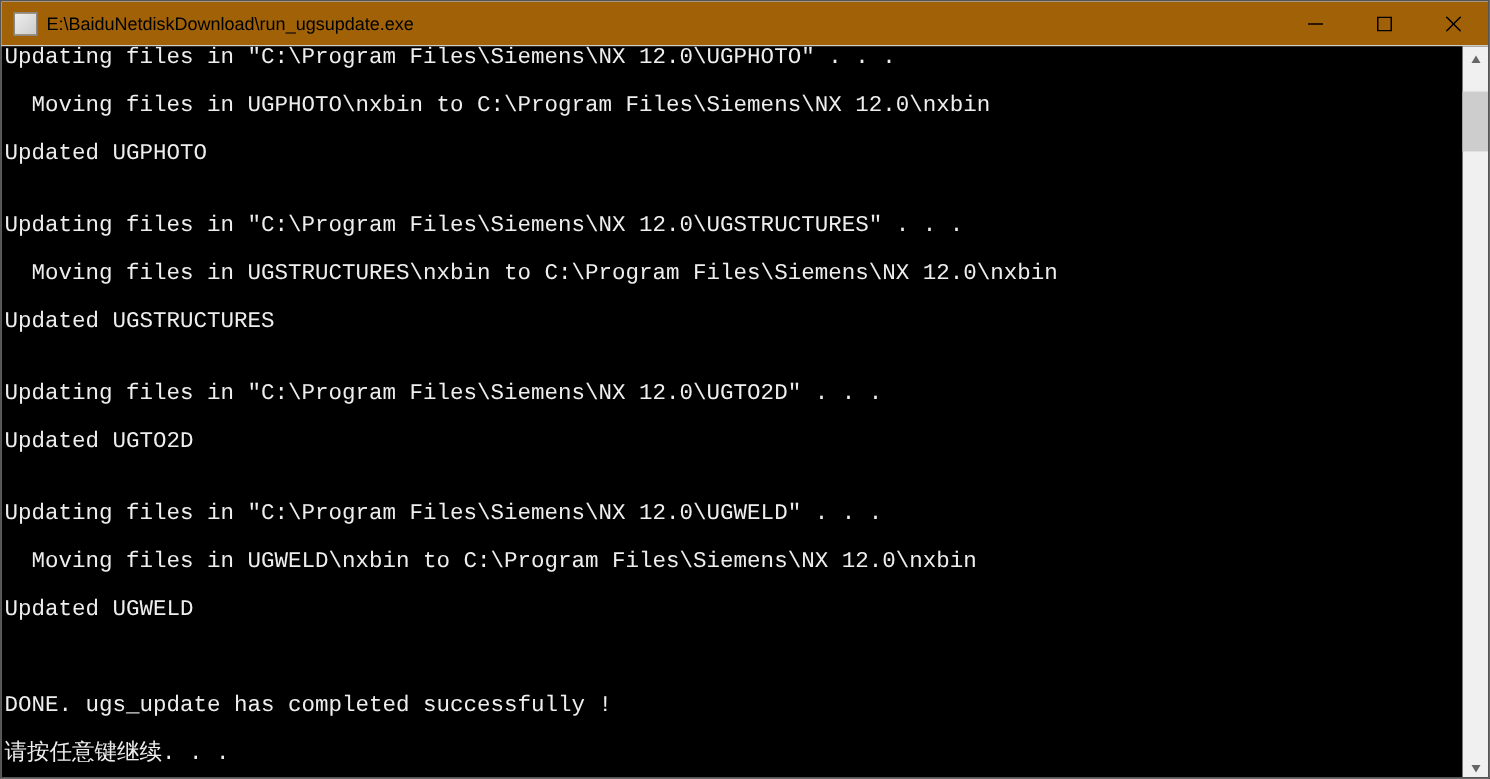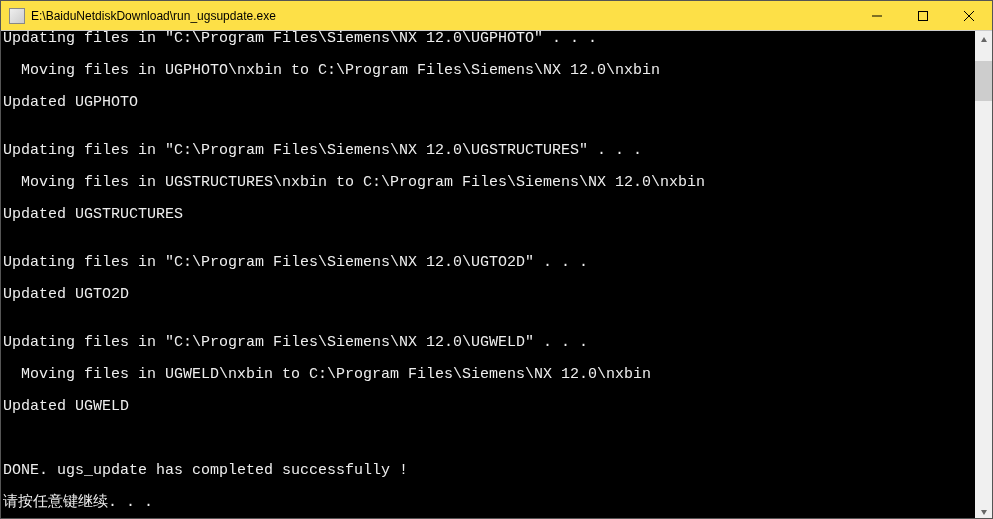--- a/index.html
+++ b/index.html
@@ -6,21 +6,21 @@
     body {
       font-family: "Segoe UI", Tahoma, sans-serif;
       background: #fff;
       width: 993px;
       height: 519px;
       overflow: hidden;
       border: 1px solid #555;
     }
     .titlebar {
       height: 30px;
-      background: #fde047;
+      background: #a16207;
       display: flex;
       align-items: center;
       border-bottom: 1px solid #ccc;
     }
     .titlebar-icon {
       width: 16px;
       height: 16px;
       margin: 0 6px 0 8px;
       border: 1px solid #888;
       background: linear-gradient(135deg, #eee 0%, #ccc 100%);

